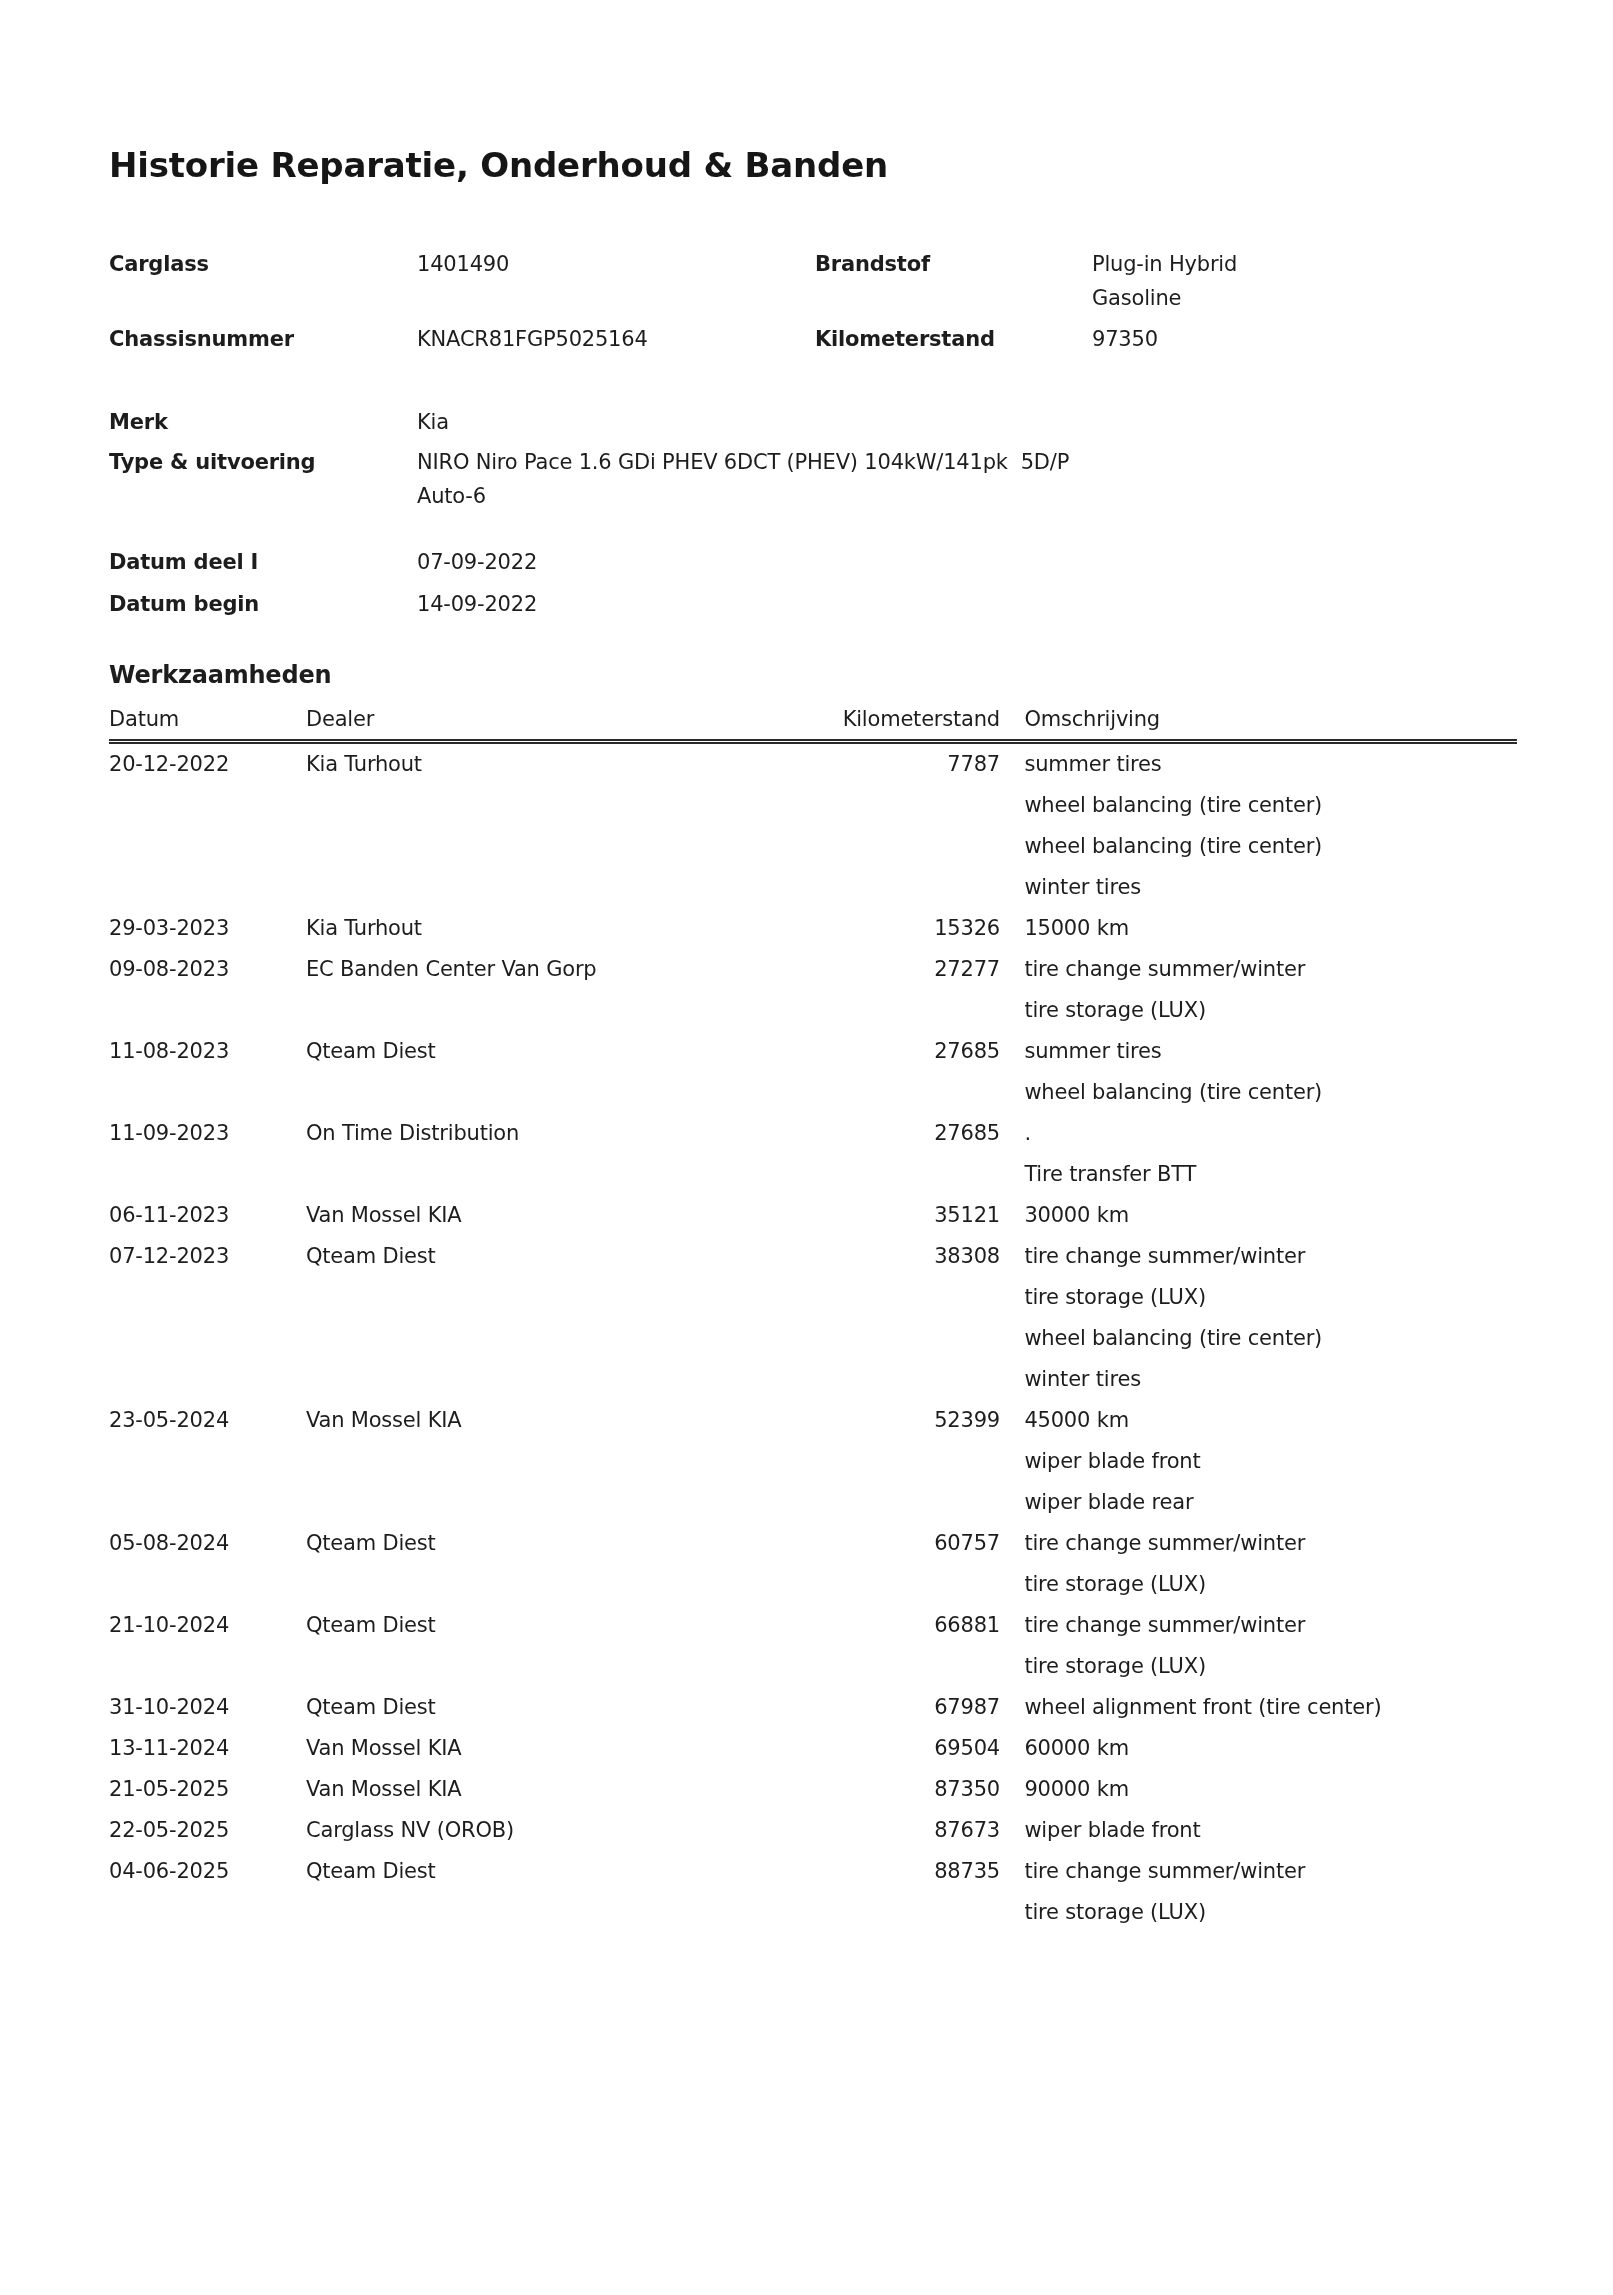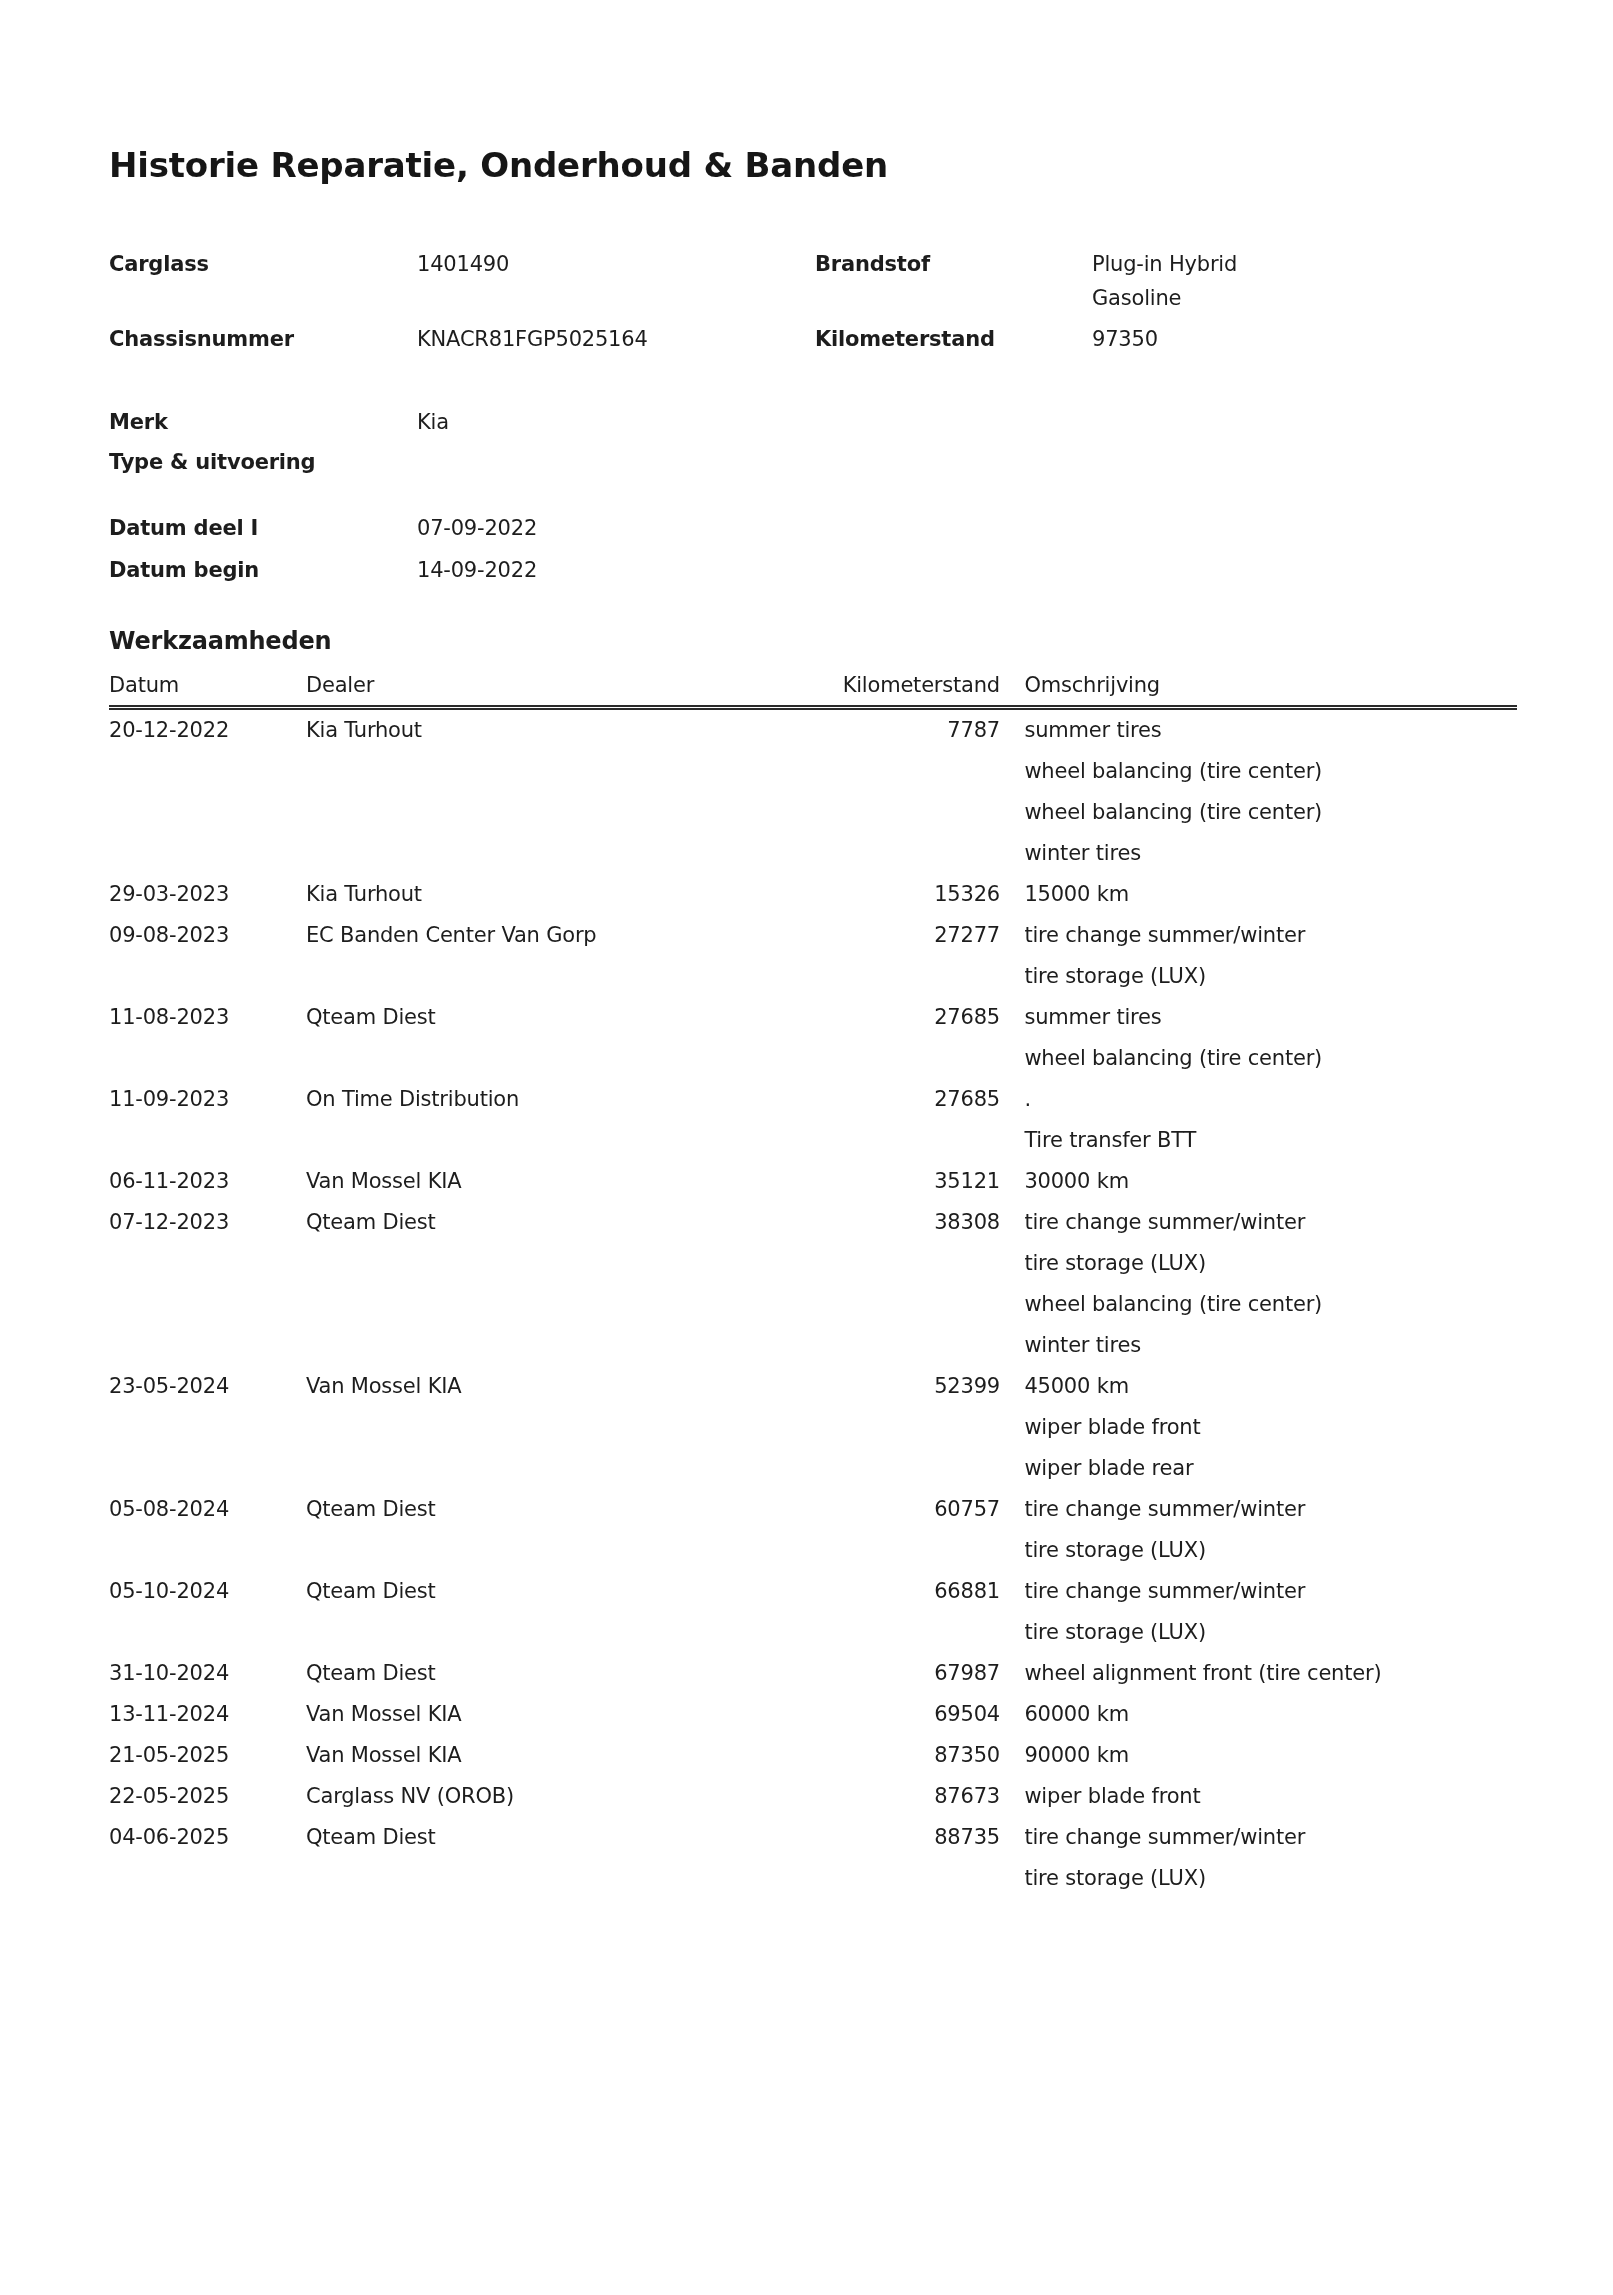--- a/index.html
+++ b/index.html
@@ -99,20 +99,22 @@
     <div class="val">KNACR81FGP5025164</div>
     <div class="lbl">Kilometerstand</div>
     <div class="val">97350</div>
   </div>
 
   <div class="info-grid g2">
     <div class="lbl">Merk</div>
     <div class="val">Kia</div>
 
     <div class="lbl">Type &amp; uitvoering</div>
+    <div class="val prewrap">NIRO Niro Pace 1.6 GDi PHEV 6DCT (PHEV) 104kW/141pk  5D/P
+Auto-6</div>
   </div>
 
   <div class="info-grid g3">
     <div class="lbl">Datum deel I</div>
     <div class="val">07-09-2022</div>
 
     <div class="lbl">Datum begin</div>
     <div class="val">14-09-2022</div>
   </div>
 
@@ -254,21 +256,21 @@
           <td class="c3">60757</td>
           <td class="c4">tire change summer/winter</td>
         </tr>
         <tr>
           <td class="c1"></td>
           <td class="c2"></td>
           <td class="c3"></td>
           <td class="c4">tire storage (LUX)</td>
         </tr>
         <tr>
-          <td class="c1">05-10-2024</td>
+          <td class="c1">21-10-2024</td>
           <td class="c2">Qteam Diest</td>
           <td class="c3">66881</td>
           <td class="c4">tire change summer/winter</td>
         </tr>
         <tr>
           <td class="c1"></td>
           <td class="c2"></td>
           <td class="c3"></td>
           <td class="c4">tire storage (LUX)</td>
         </tr>

